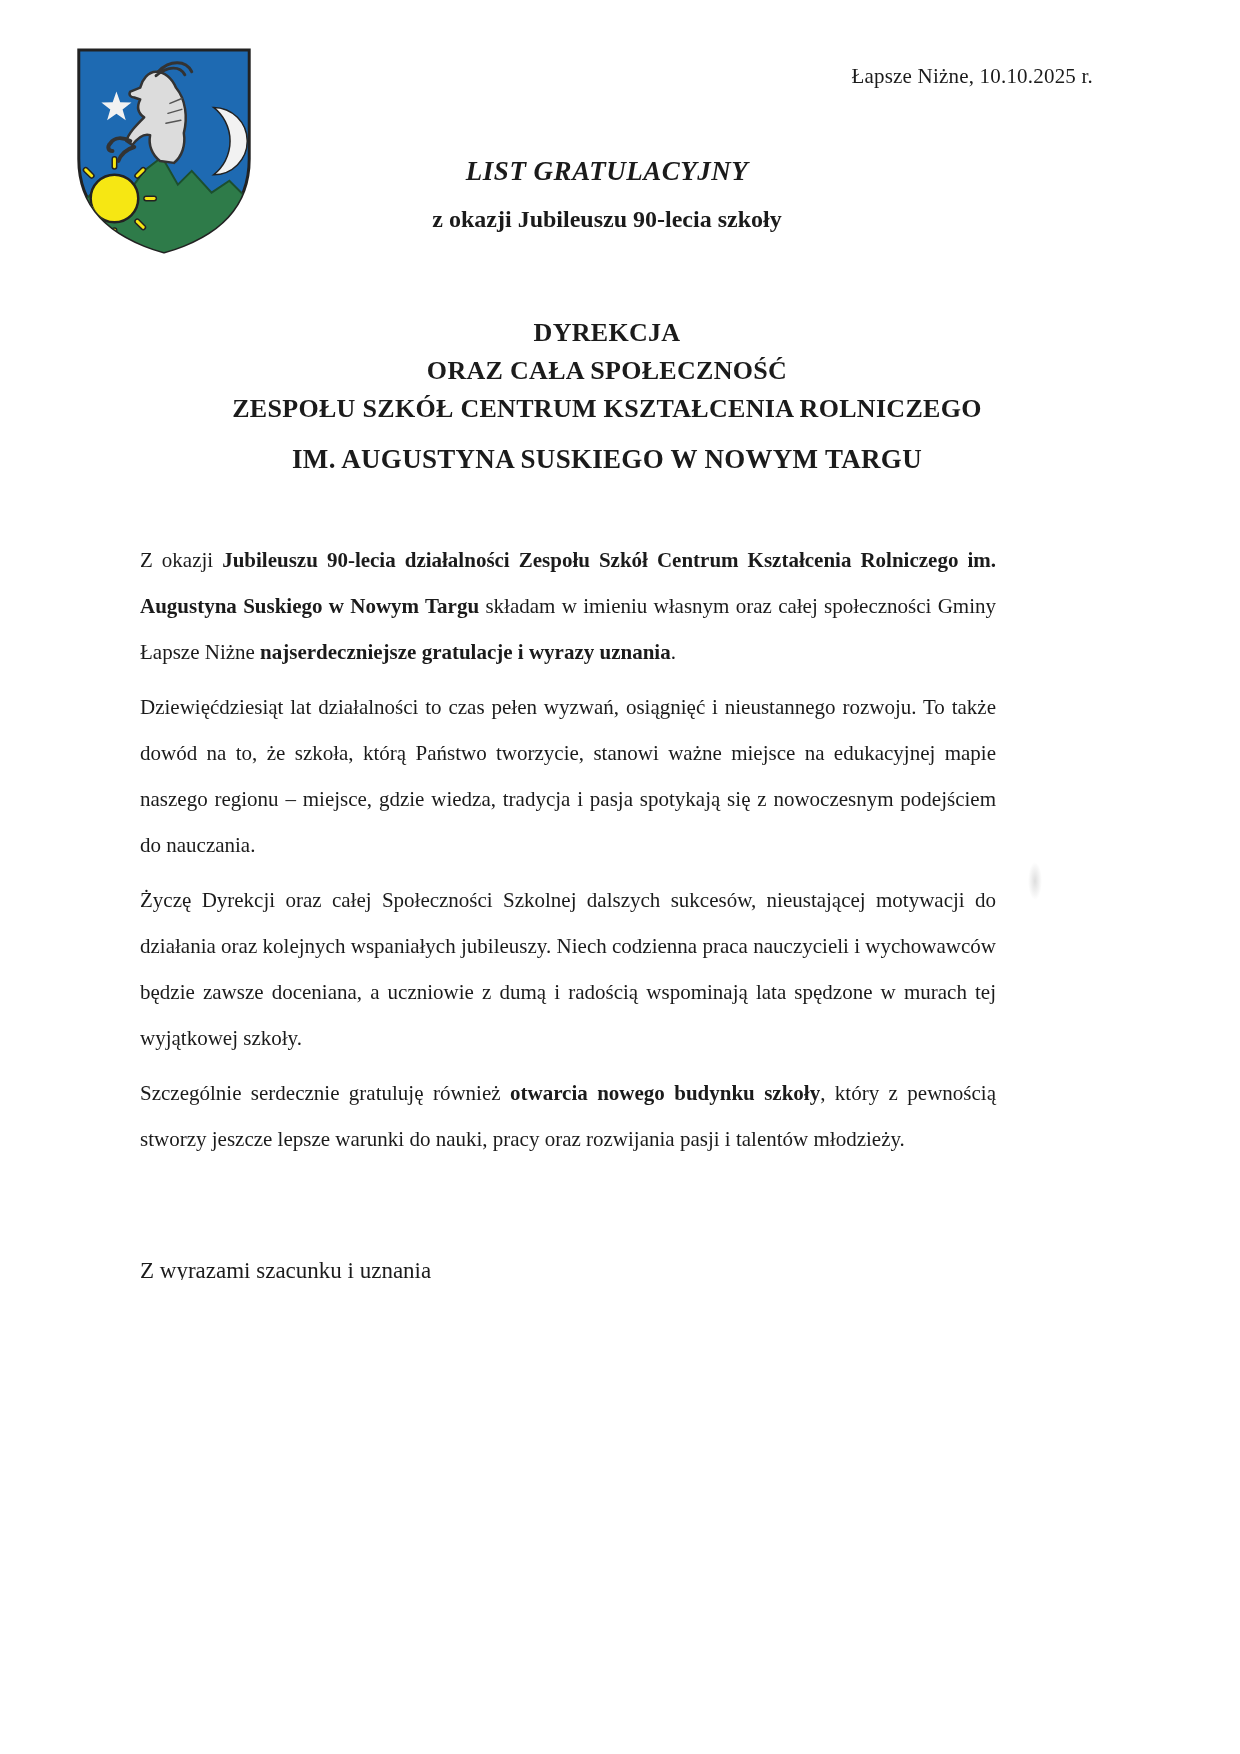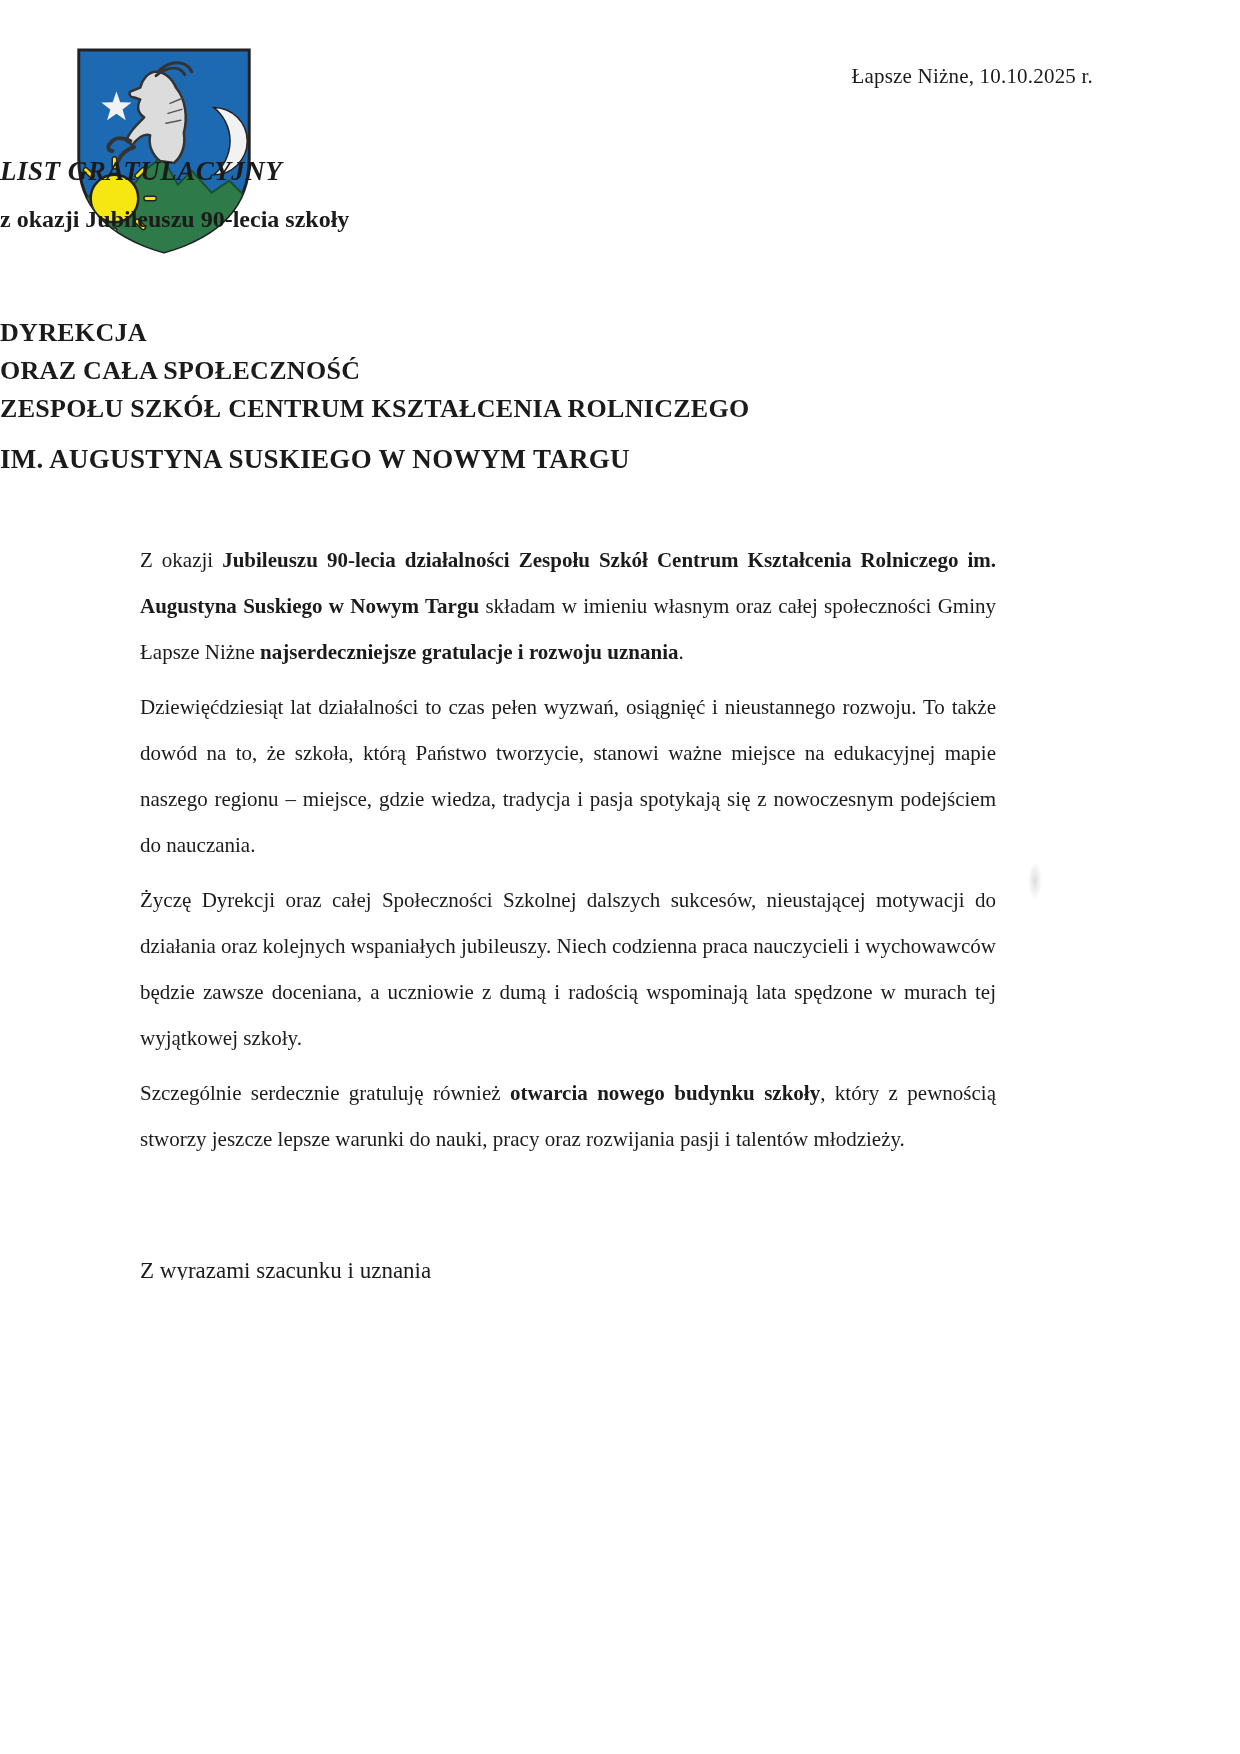--- a/index.html
+++ b/index.html
@@ -15,21 +15,21 @@
   
   .crest{position:absolute;left:64px;top:42px;width:200px;height:218px;}
 
   
   .place-date{
     position:absolute;top:64px;right:147px;
     font-size:21px;letter-spacing:.2px;
   }
 
   
-  .center-col{position:absolute;left:0;width:1214px;}
+  .center-col{position:absolute;left:0;width:1214px;text-align:center;}
   .doc-title{top:156px;font-size:27px;font-weight:bold;font-style:italic;letter-spacing:.5px;}
   .doc-subtitle{top:206px;font-size:24px;font-weight:bold;}
 
   .addressee{top:314px;font-weight:bold;line-height:38px;font-size:26px;letter-spacing:.3px;}
   .addressee .line4{font-size:27px;margin-top:12px;}
 
   
   .body-text{
     position:absolute;left:140px;top:537px;width:856px;
     font-size:21px;line-height:46px;
@@ -121,21 +121,21 @@
   <div class="center-col doc-subtitle">z okazji Jubileuszu 90-lecia szkoły</div>
 
   <div class="center-col addressee">
     <div>DYREKCJA</div>
     <div>ORAZ CAŁA SPOŁECZNOŚĆ</div>
     <div>ZESPOŁU SZKÓŁ CENTRUM KSZTAŁCENIA ROLNICZEGO</div>
     <div class="line4">IM. AUGUSTYNA SUSKIEGO W NOWYM TARGU</div>
   </div>
 
   <div class="body-text">
-    <p><span>Z okazji </span><span class="bold">Jubileuszu 90-lecia działalności Zespołu Szkół Centrum Kształcenia Rolniczego im. Augustyna Suskiego w Nowym Targu</span><span> składam w imieniu własnym oraz całej społeczności Gminy Łapsze Niżne </span><span class="bold">najserdeczniejsze gratulacje i rozwoju uznania</span><span>.</span></p>
+    <p><span>Z okazji </span><span class="bold">Jubileuszu 90-lecia działalności Zespołu Szkół Centrum Kształcenia Rolniczego im. Augustyna Suskiego w Nowym Targu</span><span> składam w imieniu własnym oraz całej społeczności Gminy Łapsze Niżne </span><span class="bold">najserdeczniejsze gratulacje i wyrazy uznania</span><span>.</span></p>
     <p><span>Dziewięćdziesiąt lat działalności to czas pełen wyzwań, osiągnięć i nieustannego rozwoju. To także dowód na to, że szkoła, którą Państwo tworzycie, stanowi ważne miejsce na edukacyjnej mapie naszego regionu – miejsce, gdzie wiedza, tradycja i pasja spotykają się z nowoczesnym podejściem do nauczania.</span></p>
     <p><span>Życzę Dyrekcji oraz całej Społeczności Szkolnej dalszych sukcesów, nieustającej motywacji do działania oraz kolejnych wspaniałych jubileuszy. Niech codzienna praca nauczycieli i wychowawców będzie zawsze doceniana, a uczniowie z dumą i radością wspominają lata spędzone w murach tej wyjątkowej szkoły.</span></p>
     <p><span>Szczególnie serdecznie gratuluję również </span><span class="bold">otwarcia nowego budynku szkoły</span><span>, który z pewnością stworzy jeszcze lepsze warunki do nauki, pracy oraz rozwijania pasji i talentów młodzieży.</span></p>
   </div>
 
   <div class="closing">Z wyrazami szacunku i uznania</div>
 
   <div class="sig-block sig-left">
     <div class="sig-name">Jakub Jamróz</div>
     <div class="sig-title">Wójt Gminy Łapsze Niżne</div>

